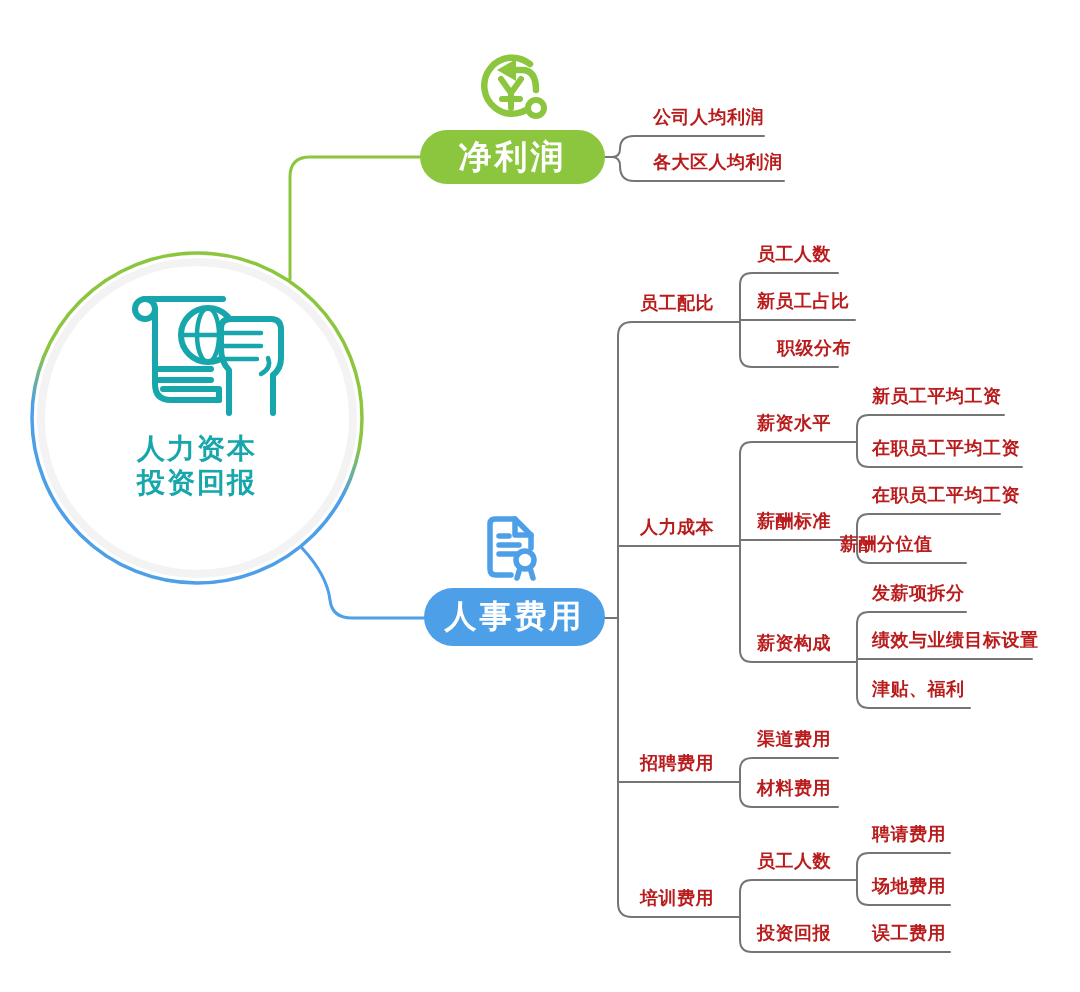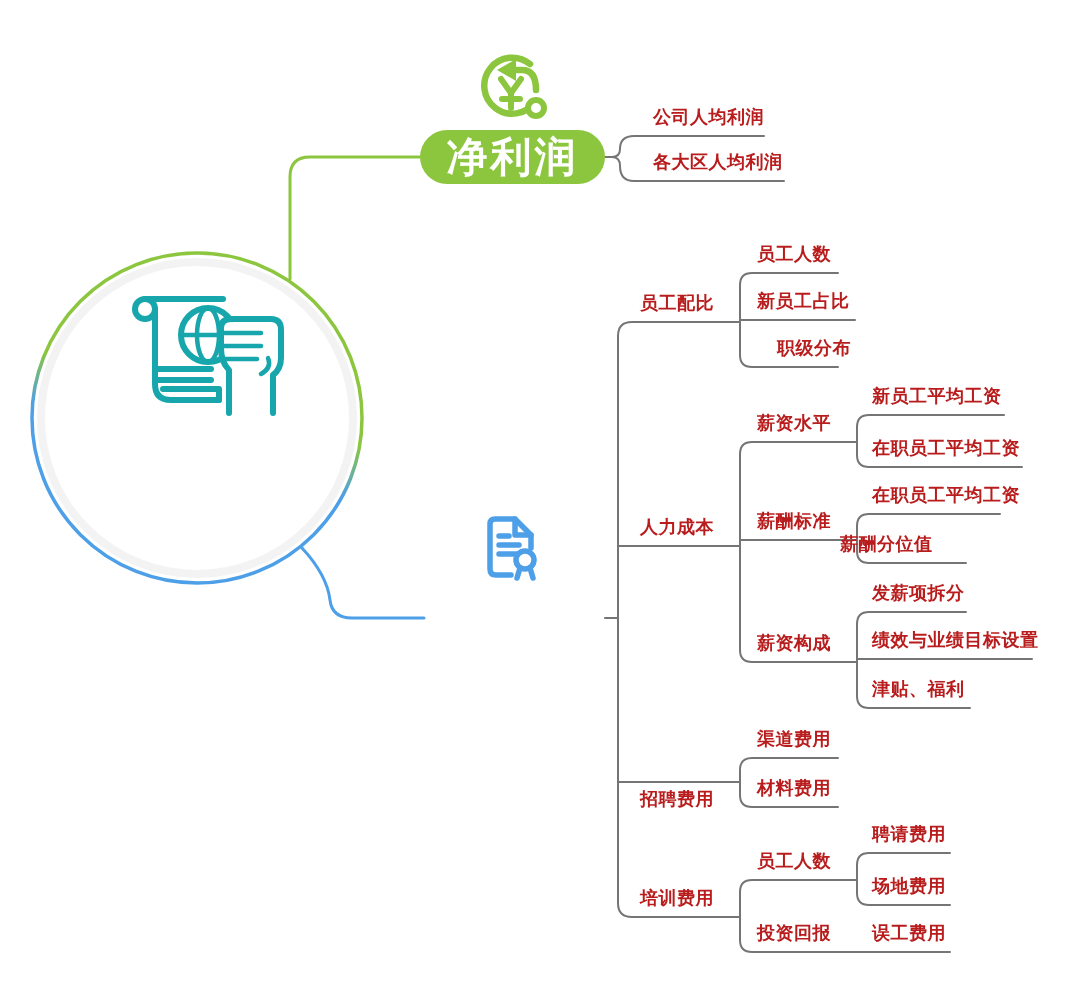--- a/index.html
+++ b/index.html
@@ -12,21 +12,21 @@
   .lines .branch-green{stroke:#8CC63E;stroke-width:3;}
   .lines .branch-blue{stroke:#4D9FE8;stroke-width:3;}
   .lbl{
     position:absolute;height:22px;line-height:22px;white-space:nowrap;
     font-size:18px;font-weight:700;color:#b91c1c;letter-spacing:0.5px;
   }
   .pill{
     position:absolute;display:flex;align-items:center;justify-content:center;
     color:#ffffff;font-weight:700;border-radius:30px;letter-spacing:3px;
   }
-  .pill-green{left:420px;top:130px;width:185px;height:54px;background:#8CC63E;font-size:41px;}
+  .pill-green{left:420px;top:130px;width:185px;height:54px;background:#8CC63E;font-size:33px;}
   .pill-blue{left:424px;top:588px;width:181px;height:58px;background:#4D9FE8;font-size:32px;}
   .center-label{
     position:absolute;left:47px;top:432px;width:300px;text-align:center;
     font-size:28px;line-height:34px;font-weight:700;color:#16A6AB;letter-spacing:2px;
   }
   .icon-svg{position:absolute;}
 </style>
 </head>
 <body>
 
@@ -102,29 +102,34 @@
   <svg class="icon-svg" style="left:478px;top:512px" width="70" height="70" viewBox="0 0 70 70">
     <g fill="none" stroke="#4D9FE8" stroke-linecap="round" stroke-linejoin="round">
       <path d="M33 63 H18 Q12 63 12 57 V12 Q12 7 17 7 H37 L53 23 V36" stroke-width="5.5"></path>
       <path d="M37 7 V23 H53" stroke-width="5.5"></path>
       <path d="M21 24 H31 M21 33 H41 M21 42 H39" stroke-width="5.5"></path>
       <circle cx="47" cy="48" r="9" stroke-width="5.5"></circle>
       <path d="M42 56 L39 66 M52 56 L55 66" stroke-width="5.5"></path>
     </g>
   </svg>
 
+  <div class="center-label">
+    <div>人力资本</div>
+    <div>投资回报</div>
+  </div>
 
   <div class="pill pill-green">净利润</div>
+  <div class="pill pill-blue">人事费用</div>
 
   <div class="lbl" style="left:653px;top:106px">公司人均利润</div>
   <div class="lbl" style="left:653px;top:151px">各大区人均利润</div>
 
   <div class="lbl" style="left:640px;top:292px">员工配比</div>
   <div class="lbl" style="left:640px;top:516px">人力成本</div>
-  <div class="lbl" style="left:640px;top:788px">招聘费用</div>
+  <div class="lbl" style="left:640px;top:752px">招聘费用</div>
   <div class="lbl" style="left:640px;top:887px">培训费用</div>
 
   <div class="lbl" style="left:757px;top:243px">员工人数</div>
   <div class="lbl" style="left:757px;top:290px">新员工占比</div>
   <div class="lbl" style="left:777px;top:337px">职级分布</div>
 
   <div class="lbl" style="left:757px;top:412px">薪资水平</div>
   <div class="lbl" style="left:872px;top:385px">新员工平均工资</div>
   <div class="lbl" style="left:872px;top:437px">在职员工平均工资</div>
 

